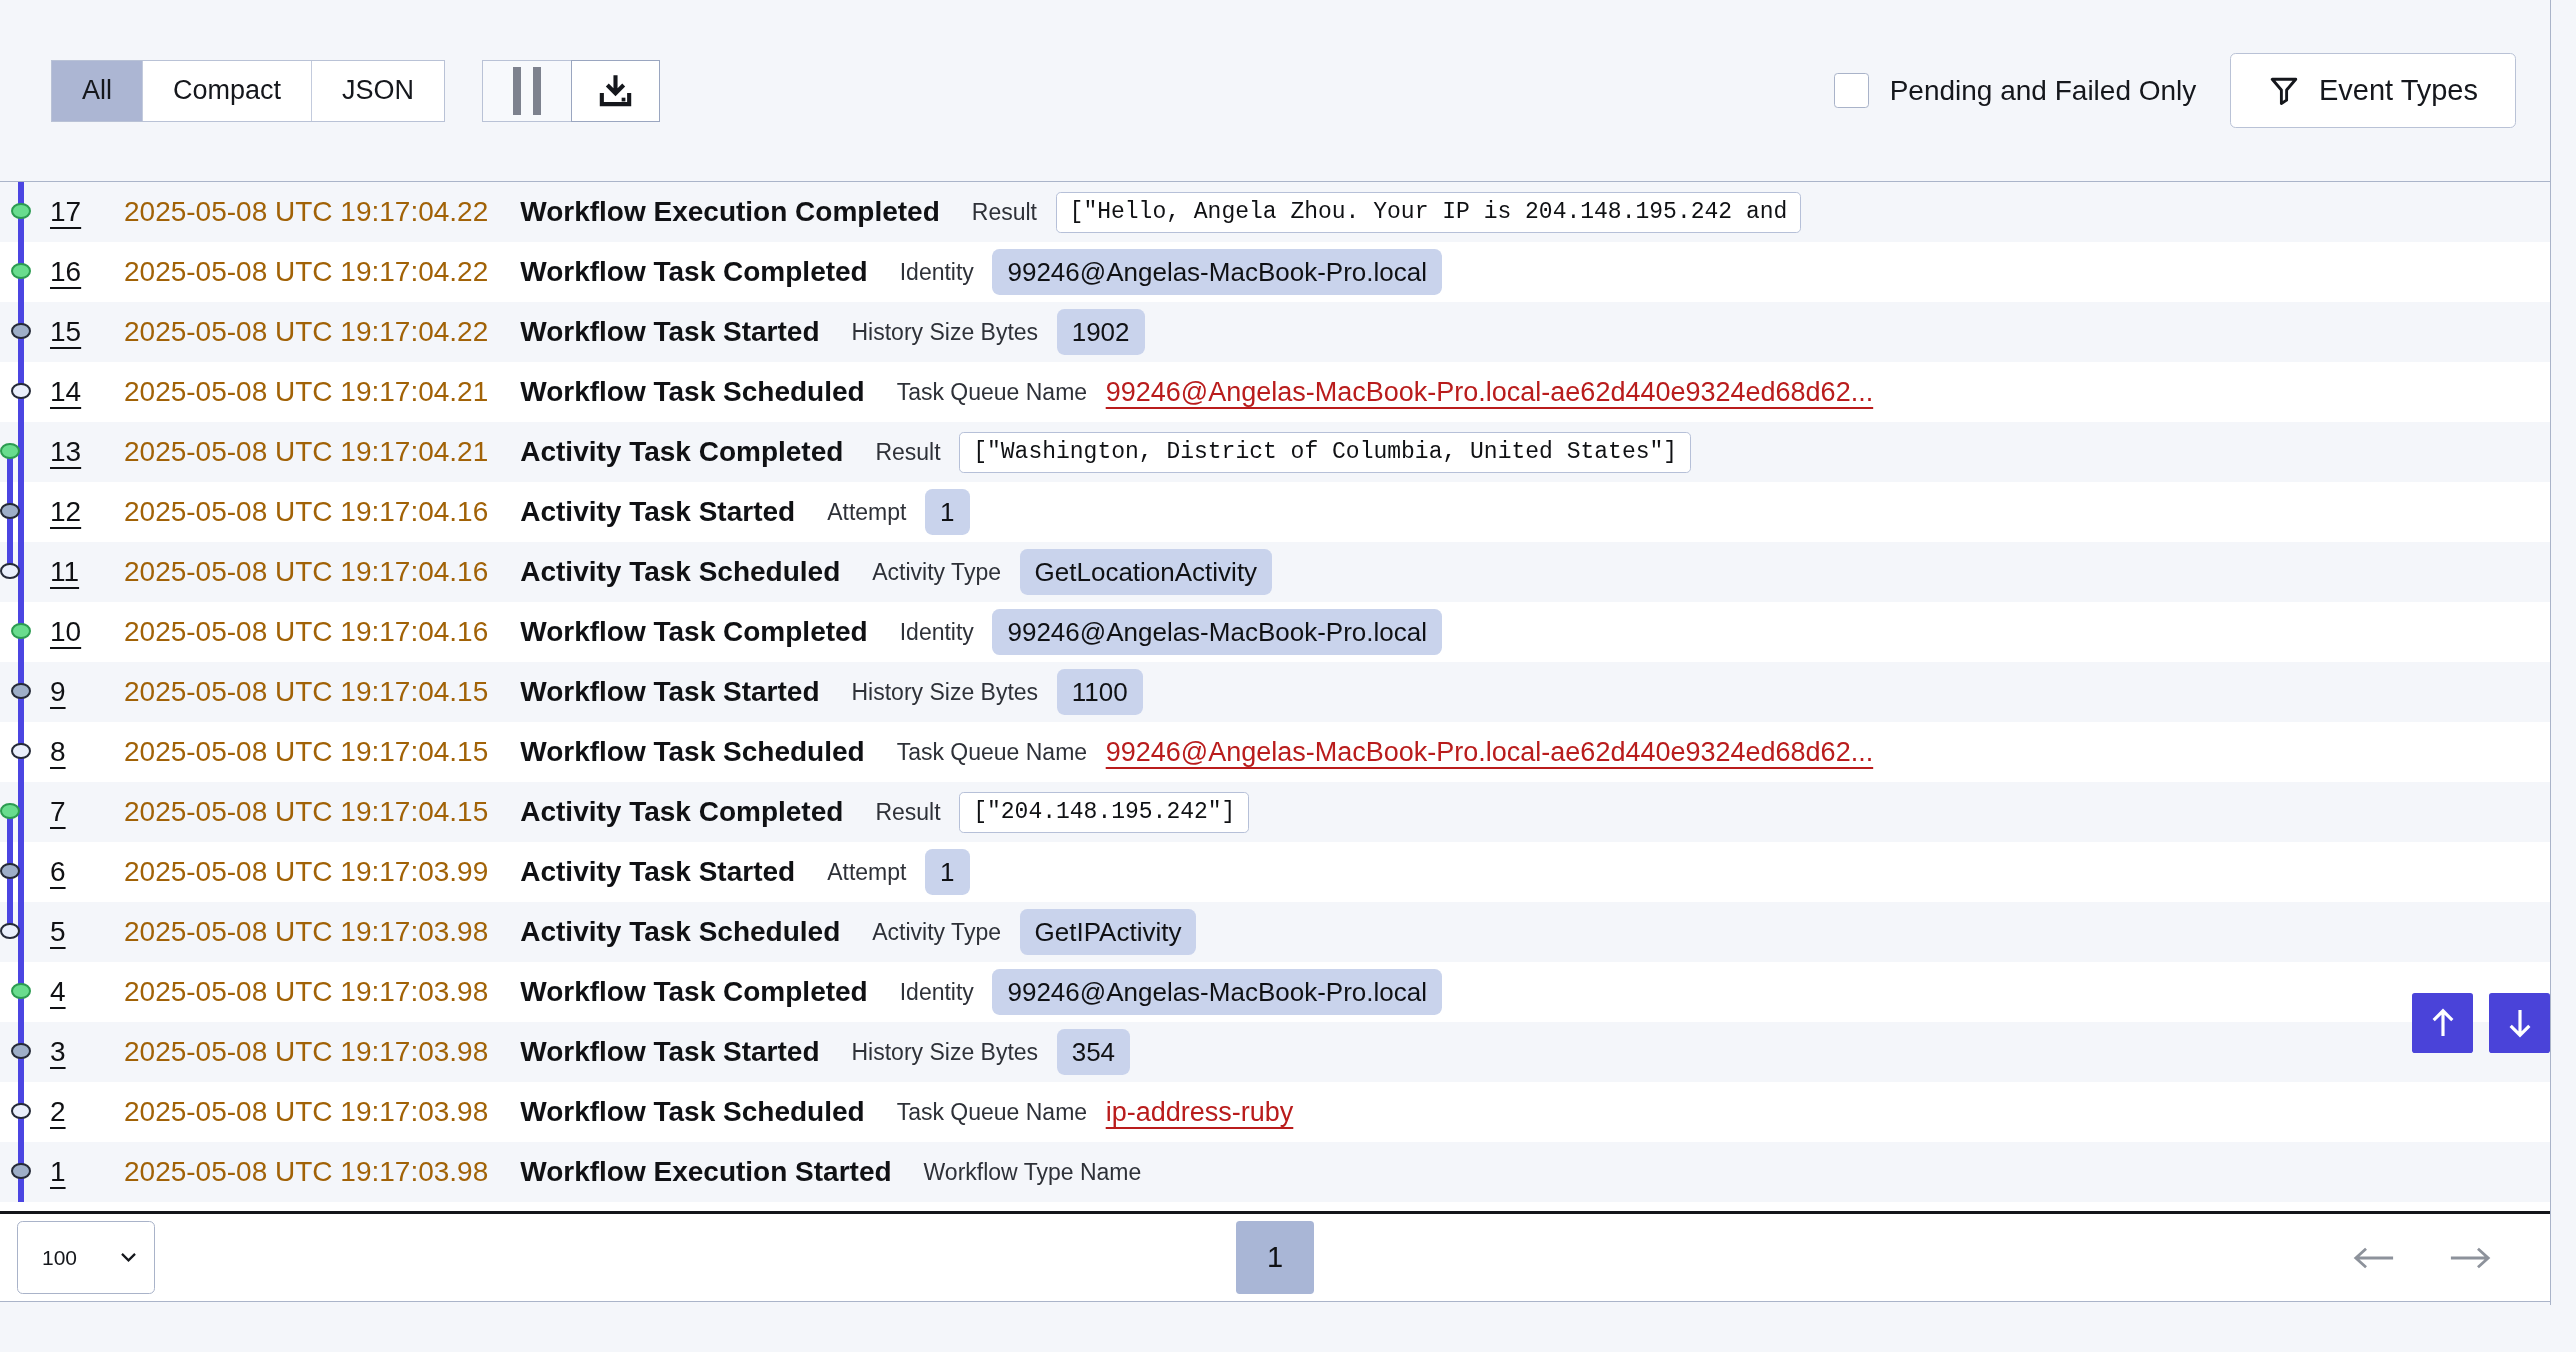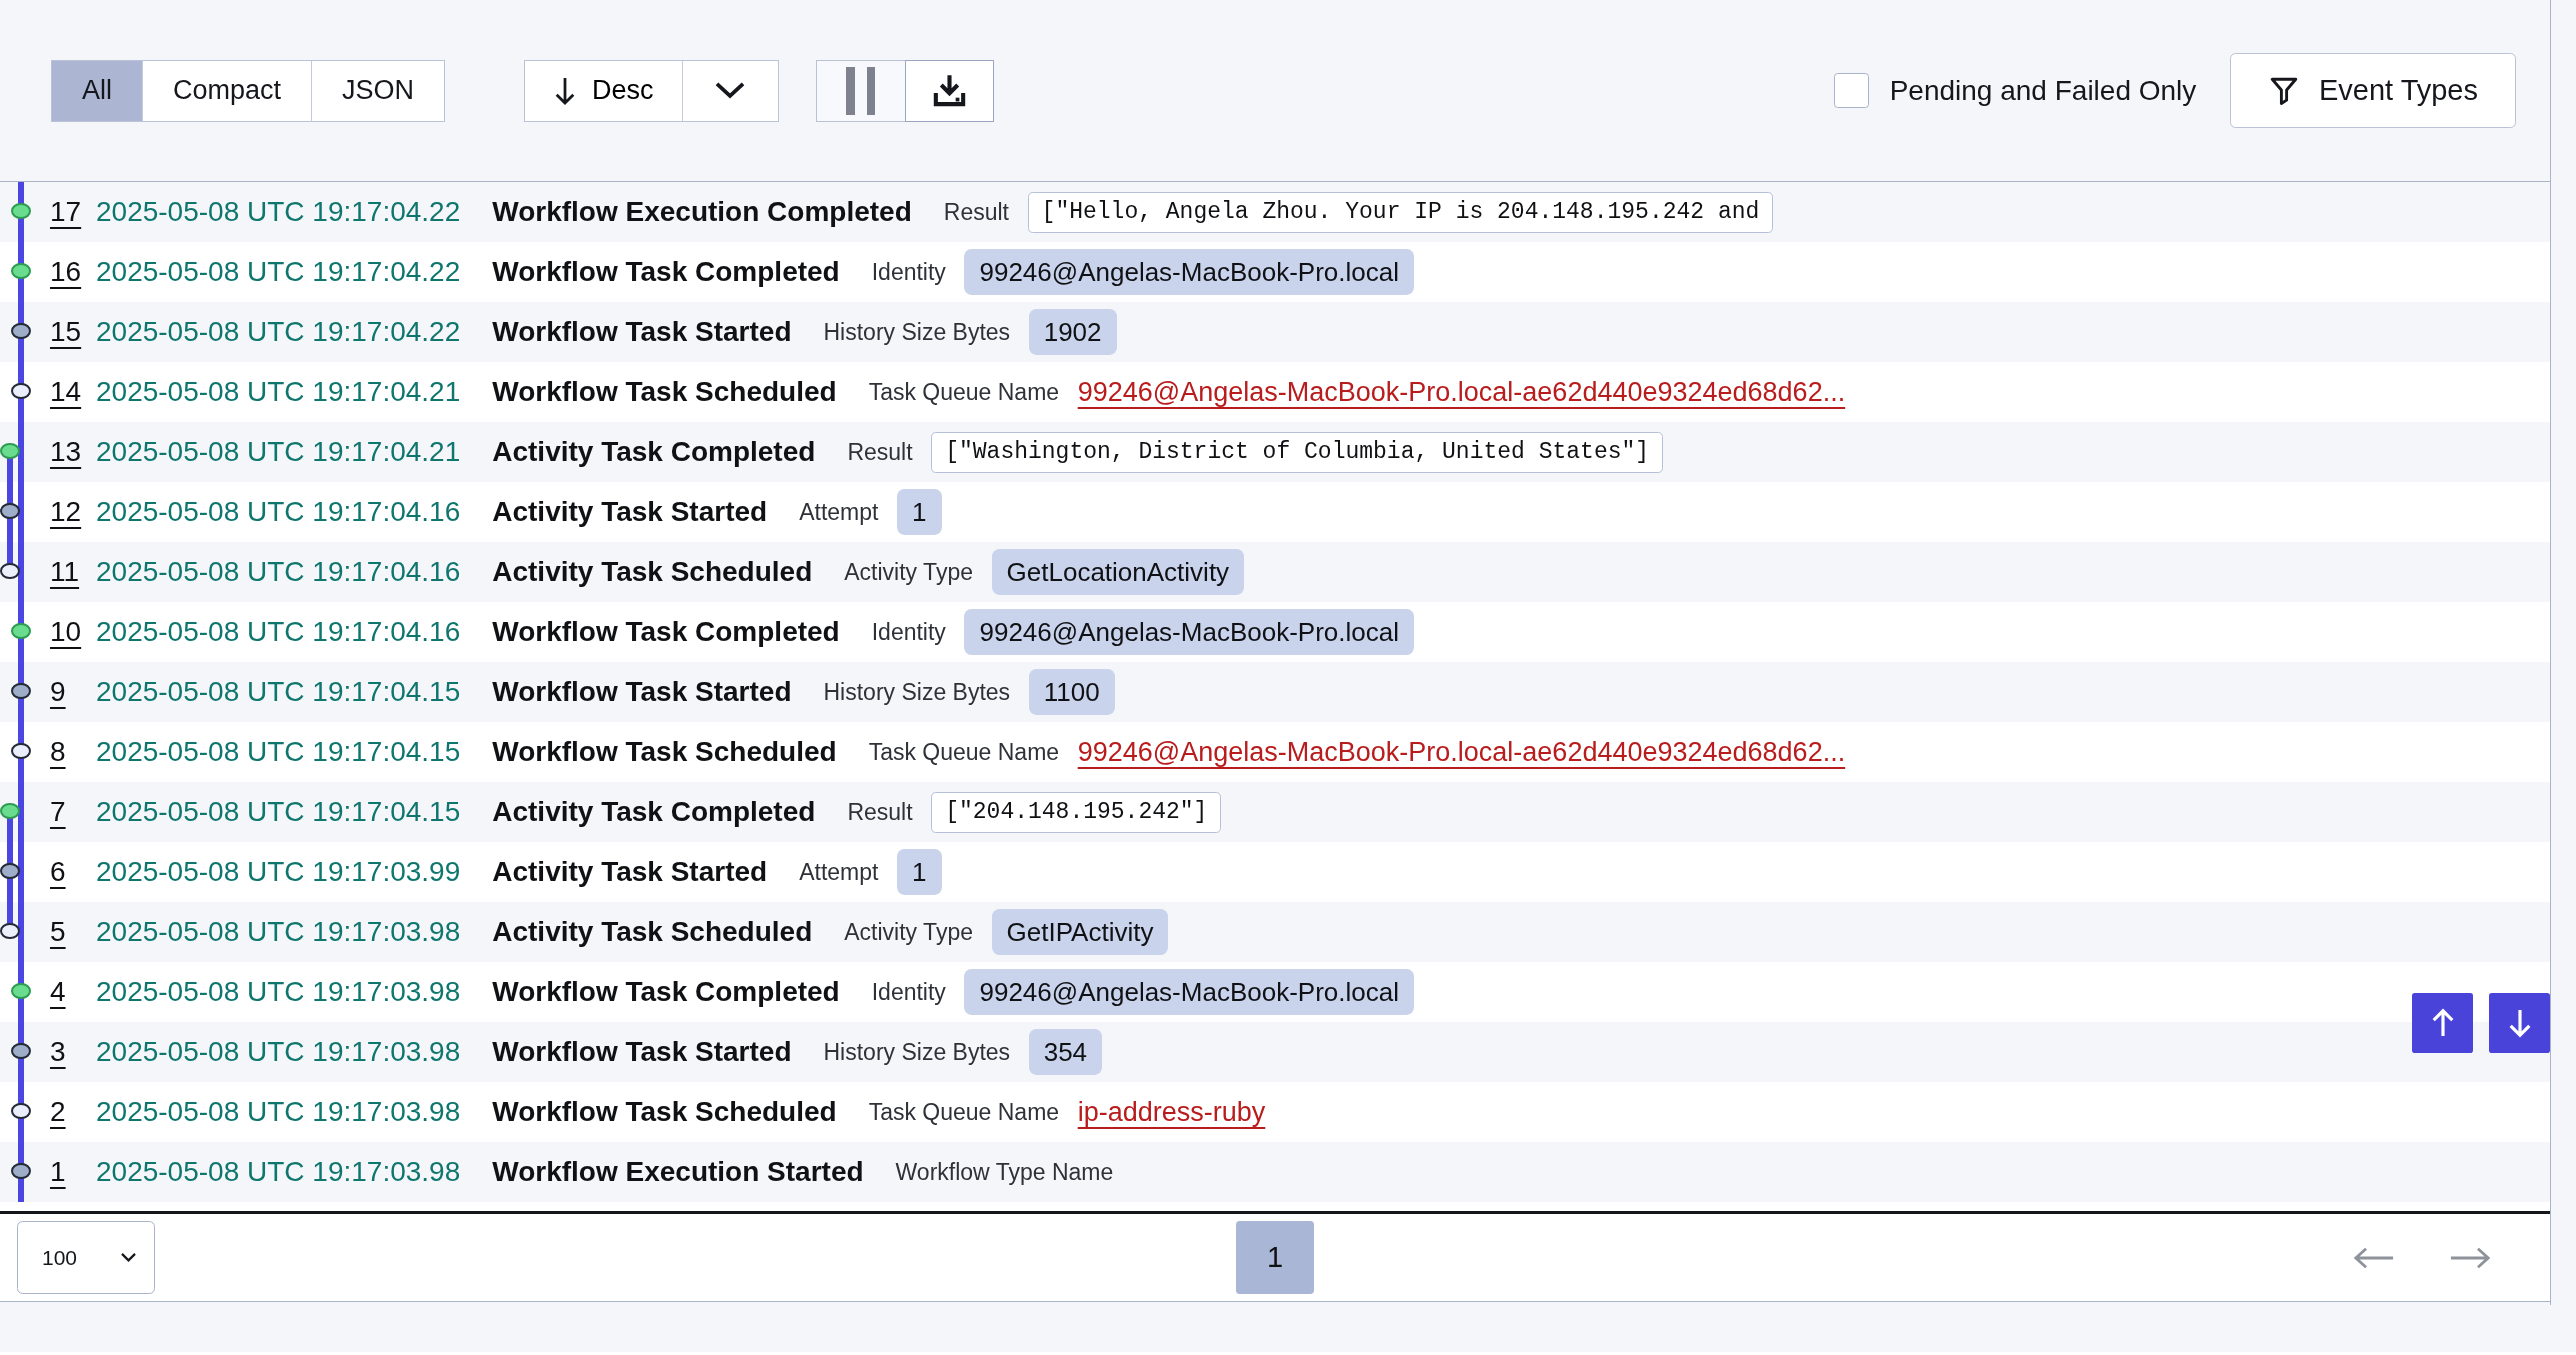--- a/index.html
+++ b/index.html
@@ -100,21 +100,21 @@
   .dot.on-branch { left: 0px; }
   .dot.green  { background: #69dc8e; border: 2.8px solid #2c9c51; }
   .dot.gray   { background: #9eaec8; border: 2.8px solid #252a38; }
   .dot.hollow { background: #eaeffb; border: 2.8px solid #252a38; }
 
   .eid {
     font-size: 28px; color: #101114; text-decoration: underline;
     text-underline-offset: 5.6px; text-decoration-thickness: 1.9px;
     min-width: 34px; cursor: pointer;
   }
-  .etime { font-size: 28px; color: #0f766e; margin-left: 12px; white-space: nowrap; }
+  .etime { font-size: 28px; color: #a16207; margin-left: 40px; white-space: nowrap; }
   .ename { font-size: 28px; font-weight: 700; color: #101114; margin-left: 32px; white-space: nowrap; }
   .elabel { font-size: 23px; color: #2e3138; margin-left: 32px; white-space: nowrap; }
 
   .eval-badge {
     margin-left: 18.6px; background: #c9d3ec; border-radius: 7.4px;
     padding: 7.4px 15px; font-size: 26px; color: #101114; white-space: nowrap;
   }
   .eval-code {
     margin-left: 18.6px; background: #ffffff;
     border: 1.9px solid #b6c0d8; border-radius: 4.7px;
@@ -172,37 +172,20 @@
 
 <div class="app">
 
   <div class="toolbar">
     <div class="seg-group">
       <button class="seg-btn selected">All</button>
       <button class="seg-btn">Compact</button>
       <button class="seg-btn">JSON</button>
     </div>
 
-    <div class="sort-group">
-      <button class="sort-main">
-        <span>
-          <svg width="24" height="32" viewBox="0 0 26 34">
-              <path d="M13 3v26M4 21l9 9 9-9" fill="none" stroke="#15171c" stroke-width="3"></path>
-            </svg>
-        </span>
-        <span>Desc</span>
-      </button>
-      <button class="sort-caret">
-        <span>
-          <svg width="32" height="18.6" viewBox="0 0 34 20">
-              <path d="M3 3l14 13L31 3" fill="none" stroke="#15171c" stroke-width="4"></path>
-            </svg>
-        </span>
-      </button>
-    </div>
 
     <div class="io-group">
       <button class="io-btn pause">
         <span class="pause-bars">
             <i></i>
             <i></i>
           </span>
       </button>
       <button class="io-btn download">
         <span>

